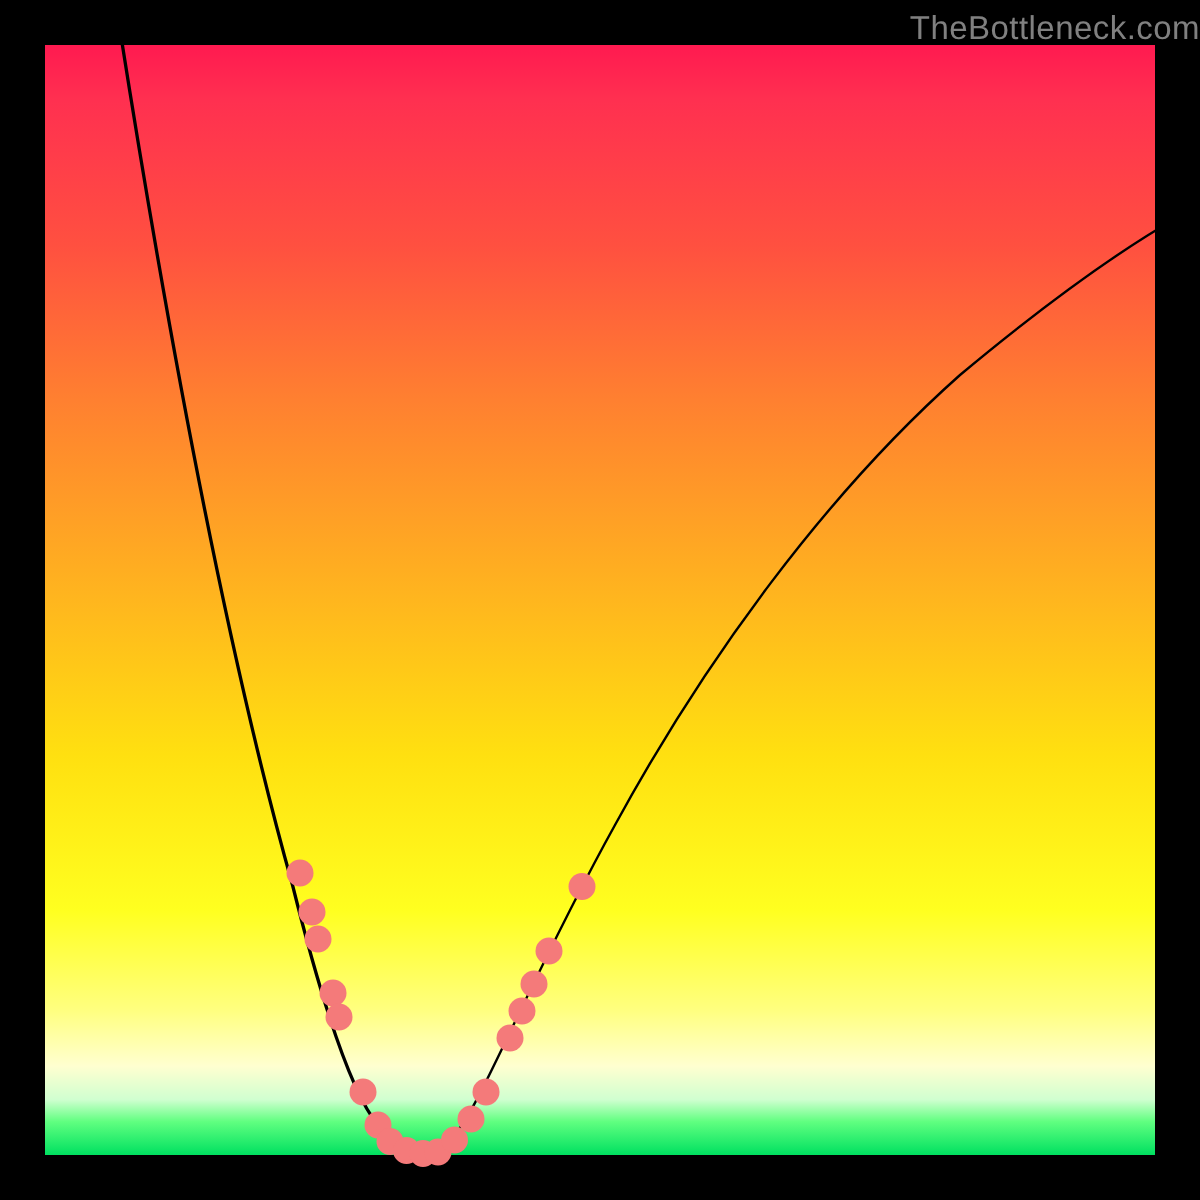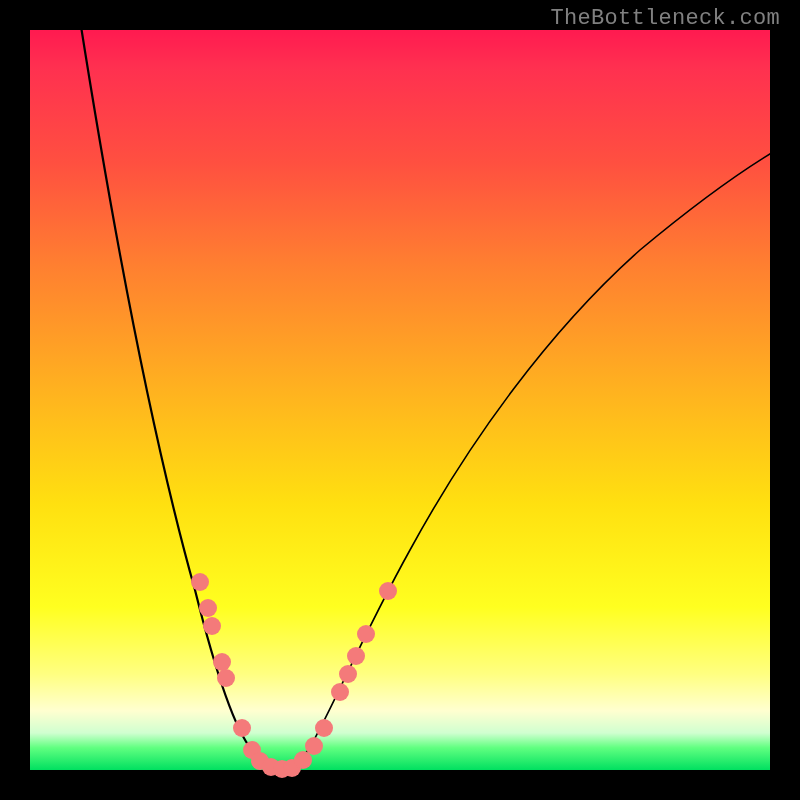--- a/index.html
+++ b/index.html
@@ -28,22 +28,22 @@
       #ffff80 87%,
       #ffffd0 92%,
       #d0ffd0 95%,
       #60ff80 97%,
       #00e060 100%
     );
   }
   .watermark {
     position: absolute;
     top: 6px;
-    right: 20px;
-    font-family: Liberation Mono, monospace;
+    right: 0;
+    font-family: Liberation Sans, sans-serif;
     font-size: 22px;
     color: #808080;
     letter-spacing: 0.3px;
   }
   svg.curves {
     position: absolute;
     left: 30px;
     top: 30px;
     width: 740px;
     height: 740px;

